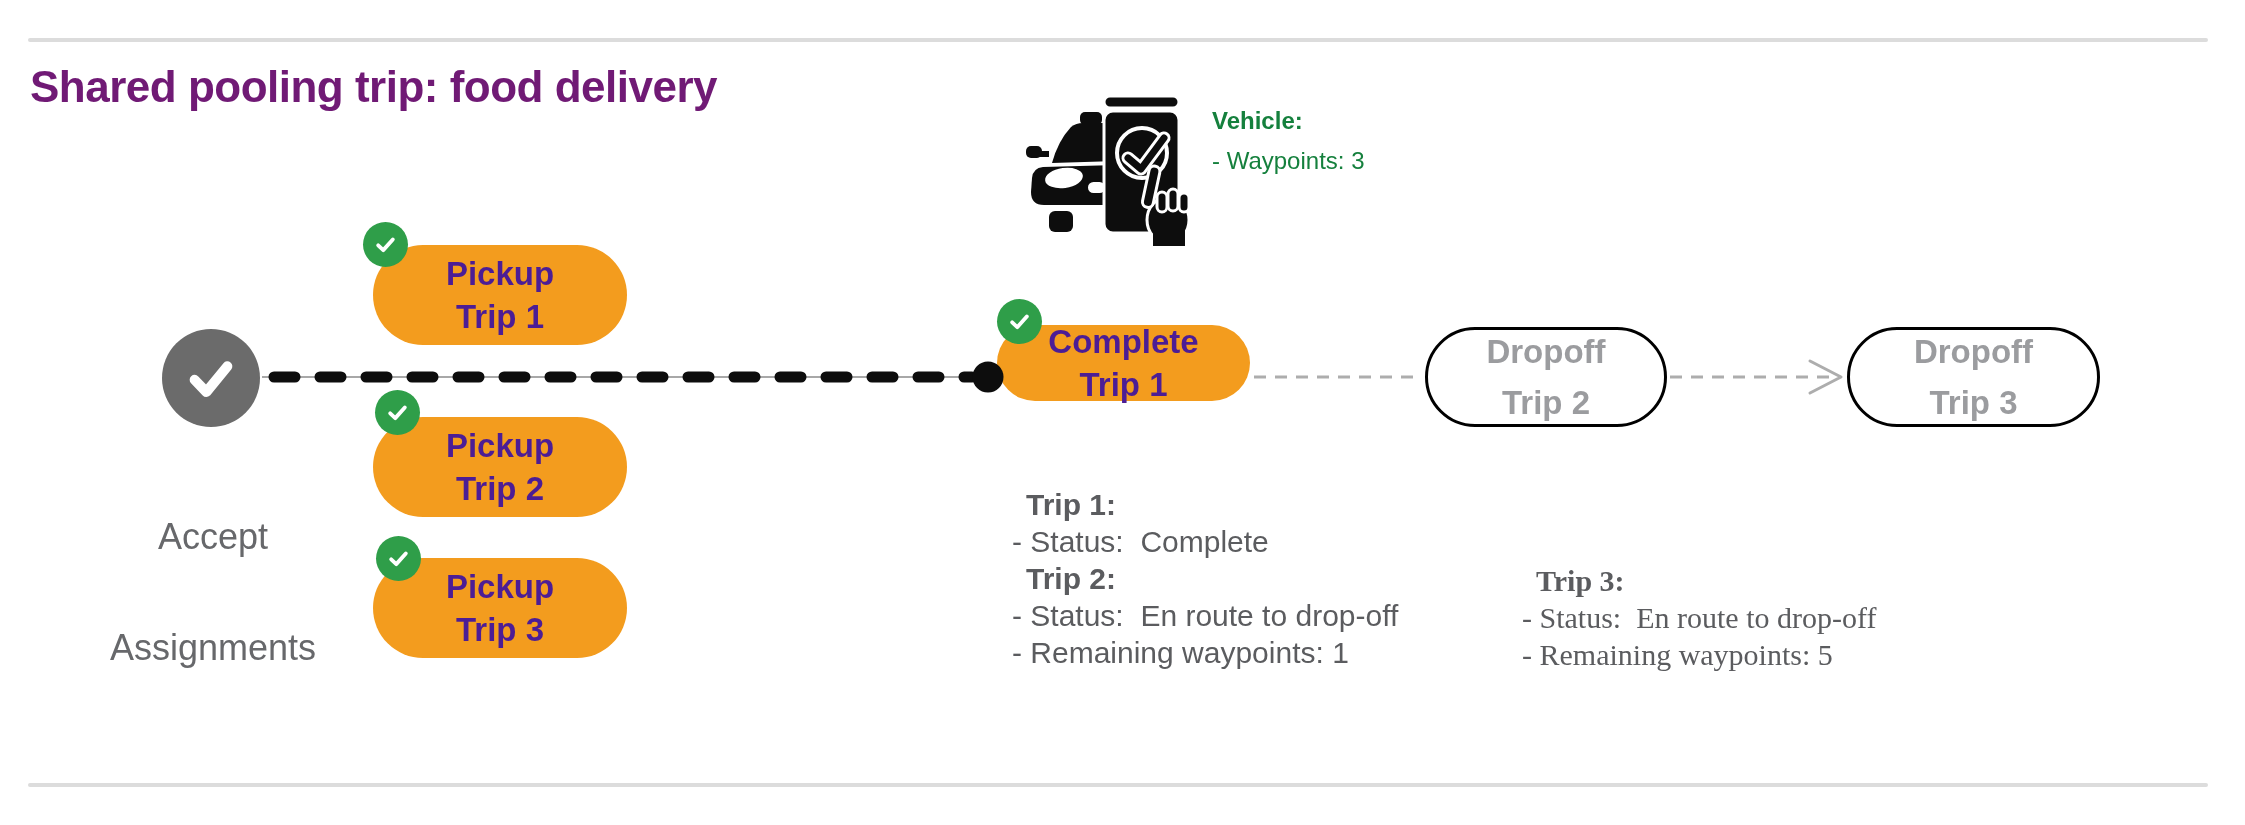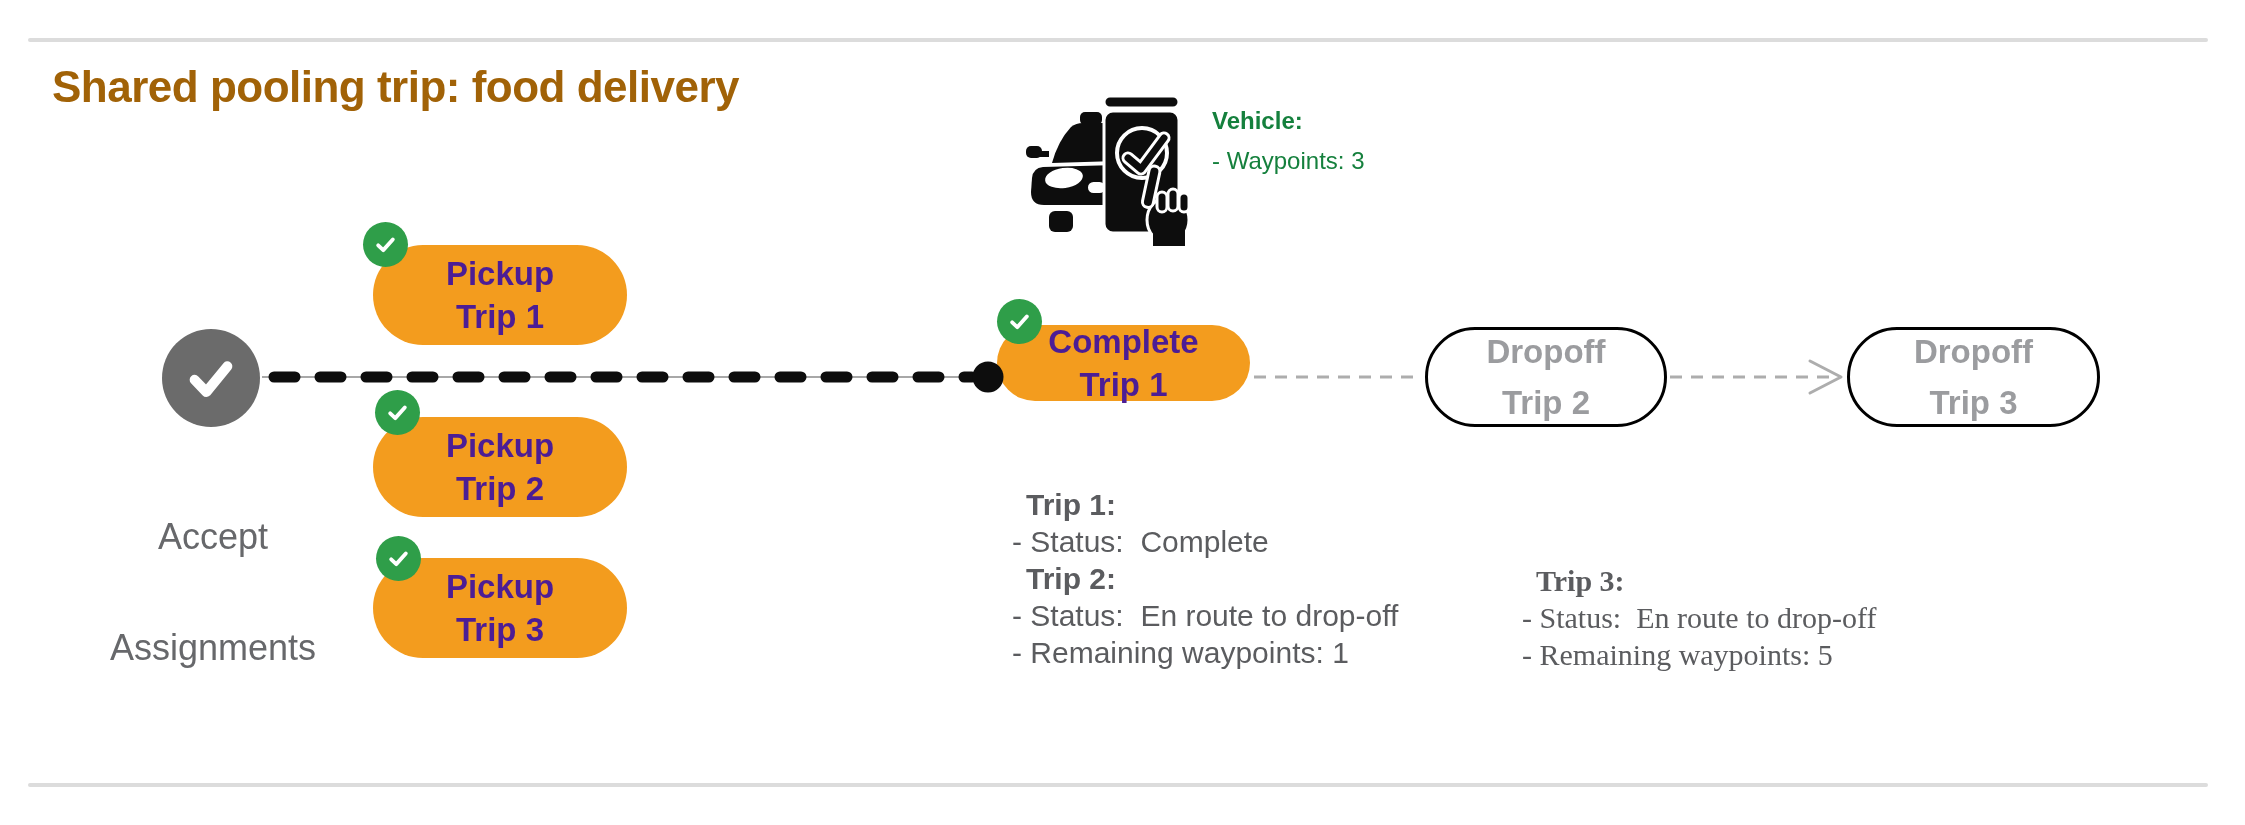--- a/index.html
+++ b/index.html
@@ -4,21 +4,21 @@
 <style>
   html,body{margin:0;padding:0;background:#ffffff;}
   .stage{
     position:relative;width:2245px;height:825px;background:#ffffff;
     font-family:"Liberation Sans","DejaVu Sans",sans-serif;overflow:hidden;
   }
   .rule{position:absolute;left:28px;width:2180px;height:4px;background:#DCDCDC;border-radius:2px;}
   .rule.top{top:38px;}
   .rule.bottom{top:783px;}
   .title{
-    position:absolute;left:52px;top:62px;font-size:44px;font-weight:700;color:#a16207;
+    position:absolute;left:30px;top:62px;font-size:44px;font-weight:700;color:#701a75;
     letter-spacing:-0.5px;white-space:pre;
   }
   .vehicle-icon{position:absolute;left:1025px;top:96px;width:165px;height:150px;}
   .vehicle-text{position:absolute;left:1212px;top:101px;color:#15803d;font-size:24px;line-height:40px;}
   .vehicle-text .vlabel{font-weight:700;white-space:pre;}
   .vehicle-text .vline{white-space:pre;}
 
   .pill{
     position:absolute;display:flex;flex-direction:column;align-items:center;justify-content:center;
     border-radius:52px;font-weight:700;font-size:33px;line-height:43px;text-align:center;

